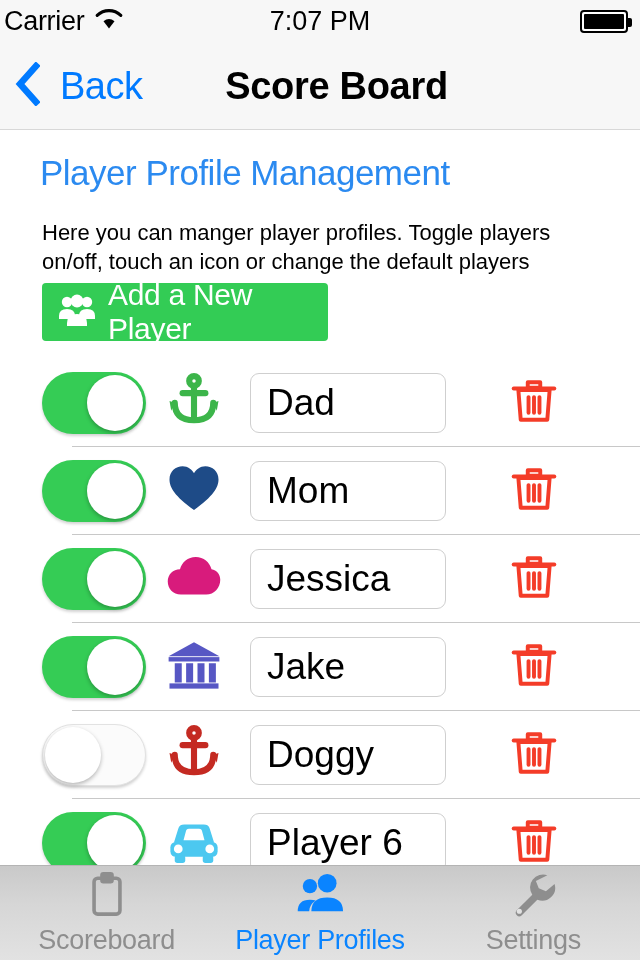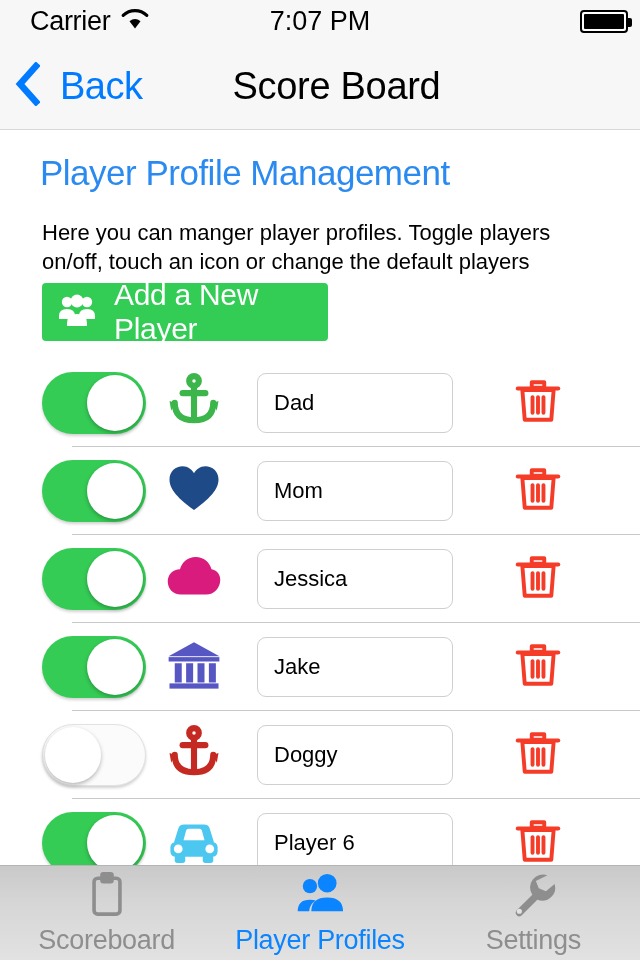--- a/index.html
+++ b/index.html
@@ -10,21 +10,21 @@
     overflow: hidden;
   }
   #app { position: relative; width: 640px; height: 960px; background: #fff; }
 
   
   .statusbar {
     position: absolute; top: 0; left: 0; width: 640px; height: 42px;
     background: #f7f7f7;
     display: flex; align-items: center;
   }
-  .sb-left { display: flex; align-items: center; gap: 10px; padding-left: 30px; }
+  .sb-left { display: flex; align-items: center; gap: 10px; padding-left: 4px; }
   .sb-carrier { font-size: 27px; color: #000; letter-spacing: -0.3px; }
   .sb-center {
     position: absolute; left: 0; right: 0; text-align: center;
     font-size: 27px; color: #000; font-weight: 400;
   }
   .sb-right { position: absolute; right: 12px; top: 0; height: 42px; display: flex; align-items: center; }
   .battery {
     position: relative; width: 48px; height: 23px;
     border: 2px solid #000; border-radius: 4px; background: #fff;
   }
@@ -43,39 +43,39 @@
     background: #f7f7f7; border-bottom: 1px solid #d8d8d8;
   }
   .nav-back {
     position: absolute; left: 14px; top: 0; height: 88px;
     display: flex; align-items: center; gap: 20px; cursor: pointer;
   }
   .nav-back-label { font-size: 38px; color: #007aff; letter-spacing: -0.5px; }
   .nav-title {
     position: absolute; left: 0; right: 0; top: 0; height: 88px;
     display: flex; align-items: center; justify-content: center;
-    font-size: 38px; font-weight: normal; color: #000; letter-spacing: -0.3px; padding-left: 33px;
+    font-size: 38px; font-weight: bold; color: #000; letter-spacing: -0.3px; padding-left: 33px;
   }
 
   
   .content { position: absolute; top: 131px; left: 0; width: 640px; bottom: 95px; overflow: hidden; background: #fff; }
   .page-title {
     margin: 22px 0 4px 40px; font-size: 35px; color: #2b8af0;
     letter-spacing: -0.5px;
   }
   .page-desc {
     margin: 26px 58px 0 42px; font-size: 22px; line-height: 1.3;
     color: #000;
   }
 
   .add-btn {
     position: absolute; left: 42px; top: 152px;
     width: 286px; height: 58px; background: #33cc55;
     border-radius: 4px; display: flex; align-items: center;
-    gap: 18px; padding-left: 16px; cursor: pointer;
+    gap: 12px; padding-left: 16px; cursor: pointer;
   }
   .add-btn-label { color: #fff; font-size: 30px; letter-spacing: -0.3px; }
 
   
   .rows { position: absolute; left: 0; top: 228px; width: 640px; }
   .row {
     position: relative; height: 88px;
     display: flex; align-items: center;
   }
   .row .divider {
@@ -95,24 +95,24 @@
     box-shadow: 0 2px 4px rgba(0,0,0,0.28);
   }
   .toggle.on .knob { right: 3px; }
   .toggle.off .knob { left: 2px; top: 2px; }
 
   .icon-cell {
     width: 96px; flex: none; display: flex; align-items: center; justify-content: center;
     cursor: pointer;
   }
   .name-field {
-    width: 196px; height: 60px; flex: none; margin-left: 15px;
+    width: 196px; height: 60px; flex: none; margin-left: 8px;
     background: #fff; border: 1px solid #cfcfcf; border-radius: 9px;
     display: flex; align-items: center; padding-left: 16px;
-    font-size: 22px; color: #000; cursor: text;
+    font-size: 37px; color: #000; cursor: text;
   }
   .trash-cell {
     flex: 1; display: flex; align-items: center; justify-content: center;
     cursor: pointer; padding-right: 18px;
   }
 
   
   .tabbar {
     position: absolute; bottom: 0; left: 0; width: 640px; height: 95px;
     background: linear-gradient(to bottom, #c9c9c9 0%, #d6d6d6 40%, #e2e2e2 100%);

